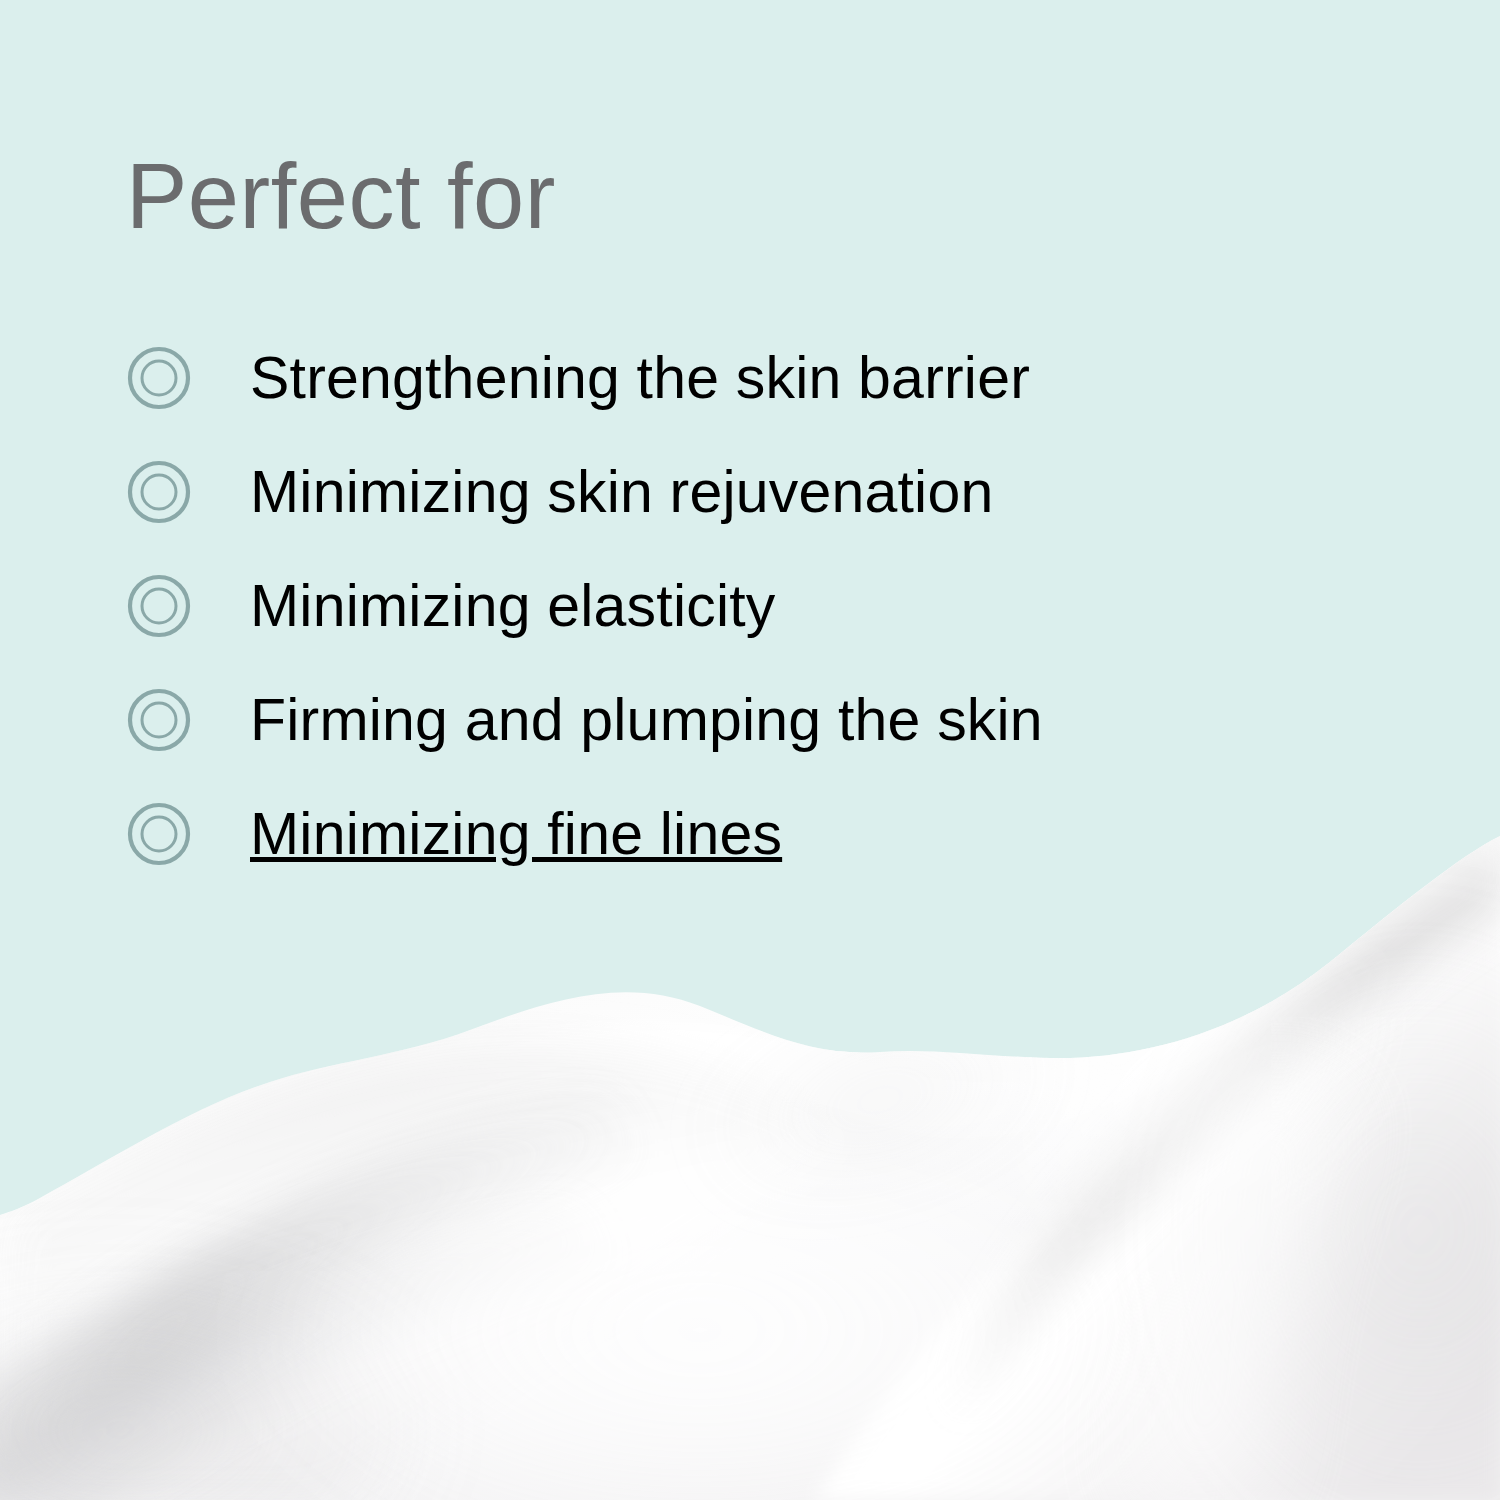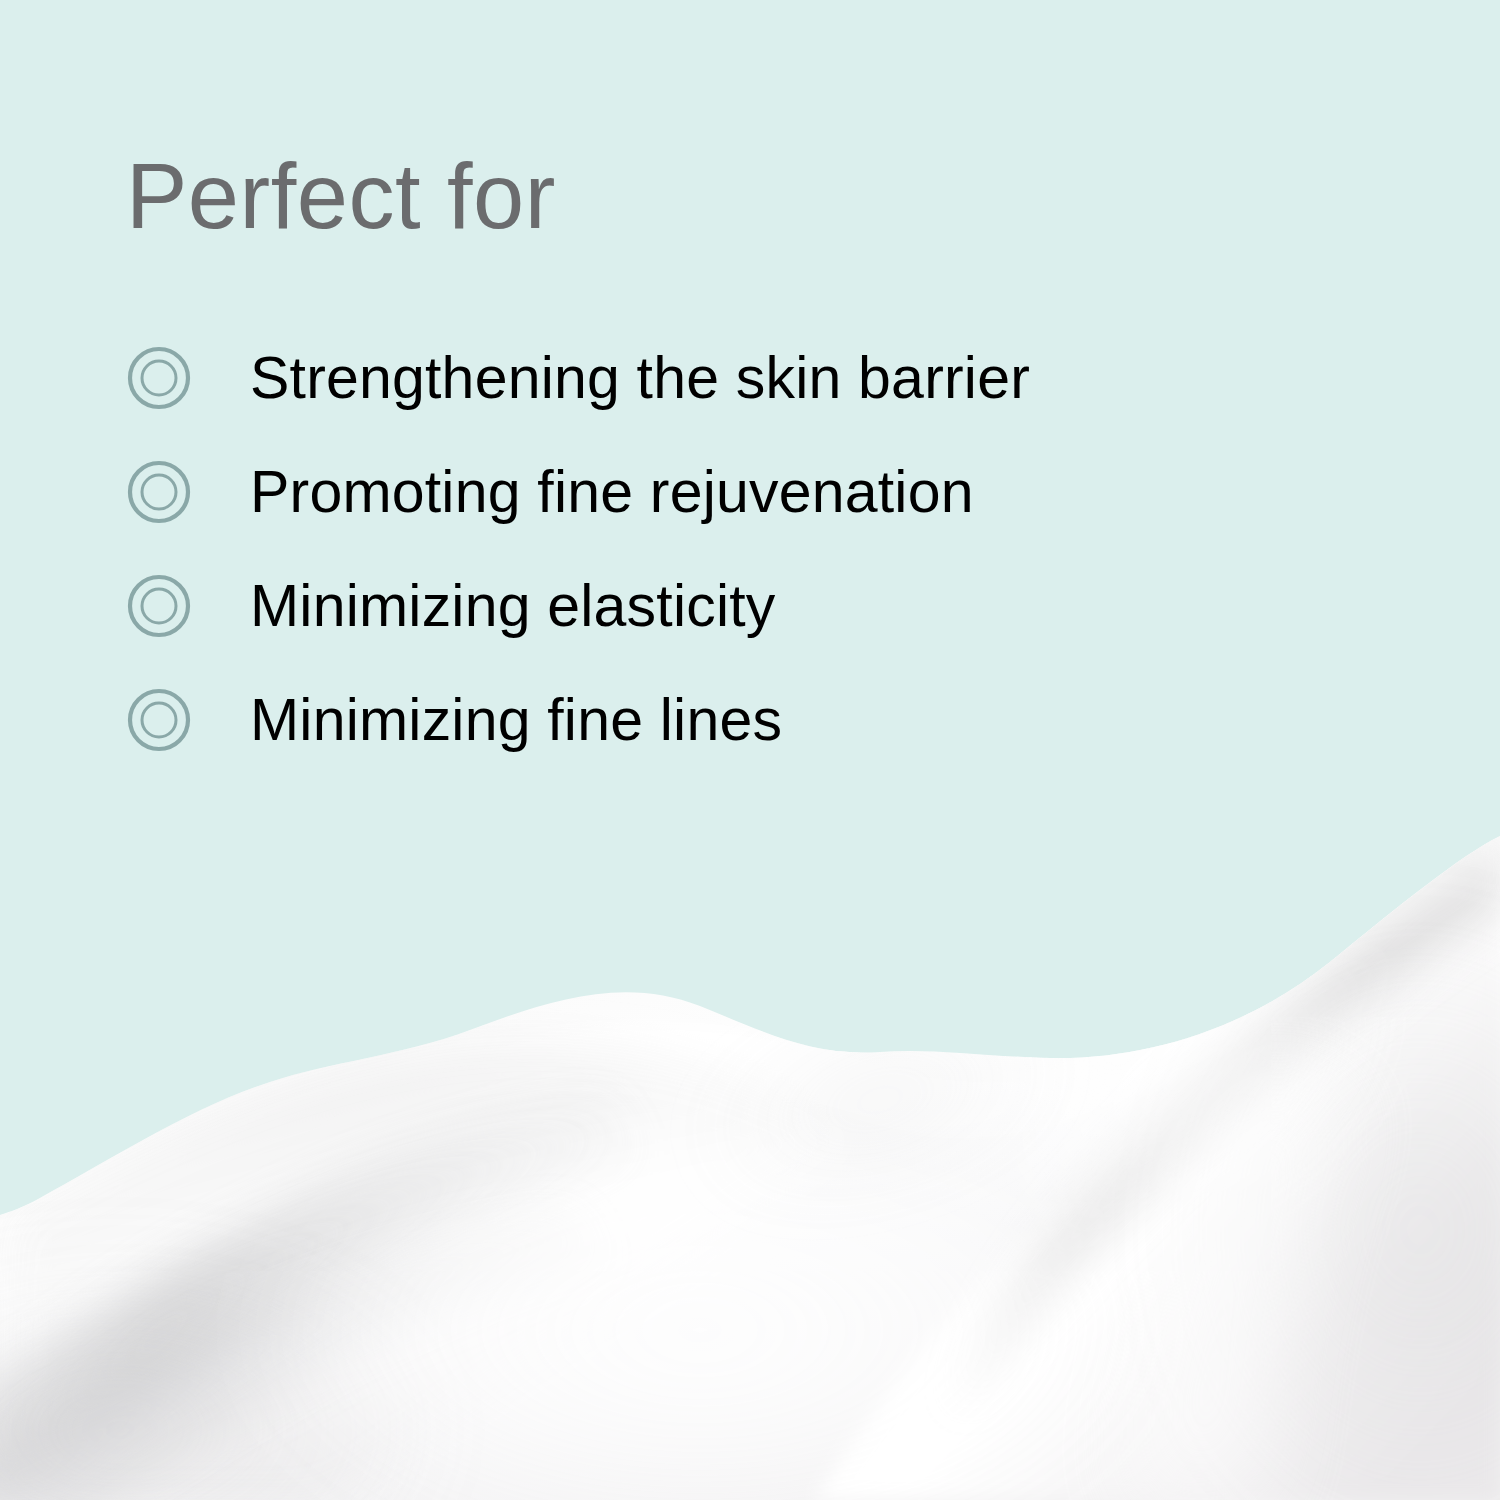--- a/index.html
+++ b/index.html
@@ -49,21 +49,21 @@
     top:344px;
     width:1200px;
   }
 
   .benefit-row{
     display:flex;
     align-items:center;
     height:68px;
     margin-bottom:46px;
   }
-  .benefit-row:last-child{margin-bottom:4px;}
+  .benefit-row:last-child{margin-bottom:4px;text-decoration:underline;}
 
   .bullet-icon{
     flex:0 0 66px;
     width:66px;height:66px;
     display:block;
   }
 
   .benefit-text{
     margin-left:58px;
     font-size:59px;
@@ -262,31 +262,38 @@
           <circle cx="33" cy="33" r="17" fill="none" stroke="#8aa8a8" stroke-width="3"></circle>
         </svg>
         <span class="benefit-text">Strengthening the skin barrier</span>
       </div>
 
       <div class="benefit-row">
         <svg class="bullet-icon" viewBox="0 0 66 66">
           <circle cx="33" cy="33" r="29" fill="none" stroke="#8aa8a8" stroke-width="4.2"></circle>
           <circle cx="33" cy="33" r="17" fill="none" stroke="#8aa8a8" stroke-width="3"></circle>
         </svg>
-        <span class="benefit-text">Promoting fine rejuvenation</span>
+        <span class="benefit-text">Minimizing skin rejuvenation</span>
       </div>
 
       <div class="benefit-row">
         <svg class="bullet-icon" viewBox="0 0 66 66">
           <circle cx="33" cy="33" r="29" fill="none" stroke="#8aa8a8" stroke-width="4.2"></circle>
           <circle cx="33" cy="33" r="17" fill="none" stroke="#8aa8a8" stroke-width="3"></circle>
         </svg>
         <span class="benefit-text">Minimizing elasticity</span>
       </div>
 
+      <div class="benefit-row">
+        <svg class="bullet-icon" viewBox="0 0 66 66">
+          <circle cx="33" cy="33" r="29" fill="none" stroke="#8aa8a8" stroke-width="4.2"></circle>
+          <circle cx="33" cy="33" r="17" fill="none" stroke="#8aa8a8" stroke-width="3"></circle>
+        </svg>
+        <span class="benefit-text">Firming and plumping the skin</span>
+      </div>
 
       <div class="benefit-row">
         <svg class="bullet-icon" viewBox="0 0 66 66">
           <circle cx="33" cy="33" r="29" fill="none" stroke="#8aa8a8" stroke-width="4.2"></circle>
           <circle cx="33" cy="33" r="17" fill="none" stroke="#8aa8a8" stroke-width="3"></circle>
         </svg>
         <span class="benefit-text">Minimizing fine lines</span>
       </div>
 
     </div>

